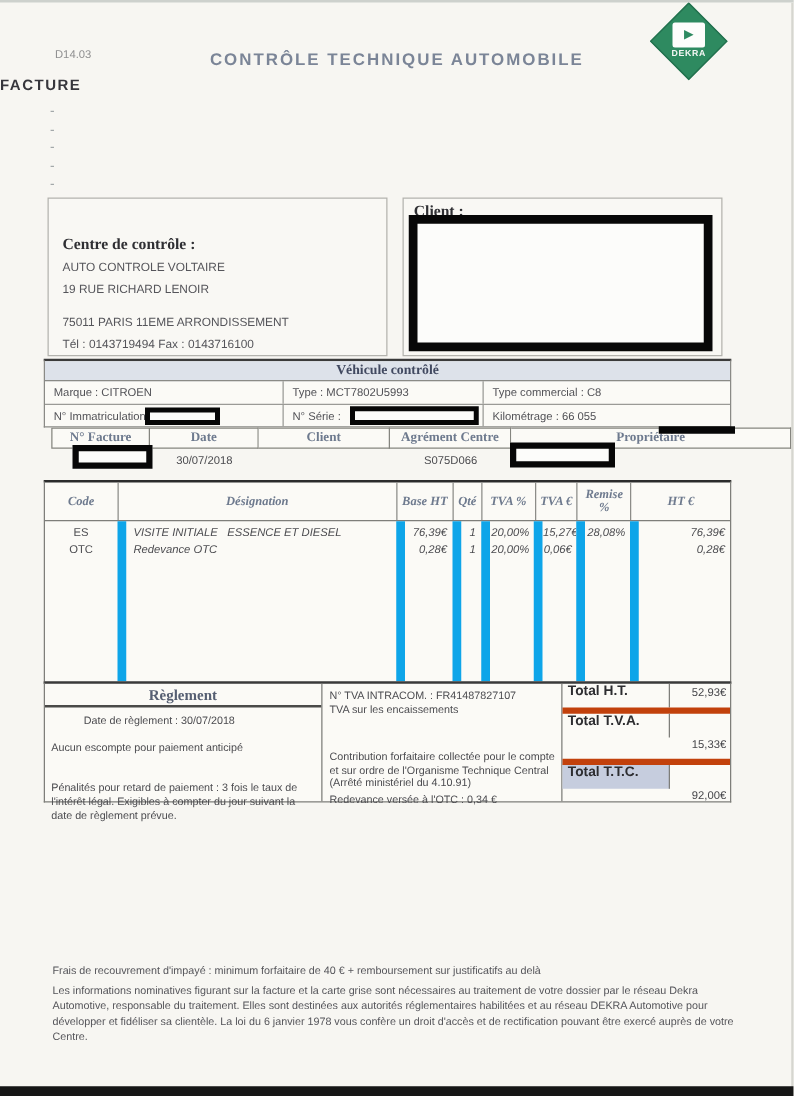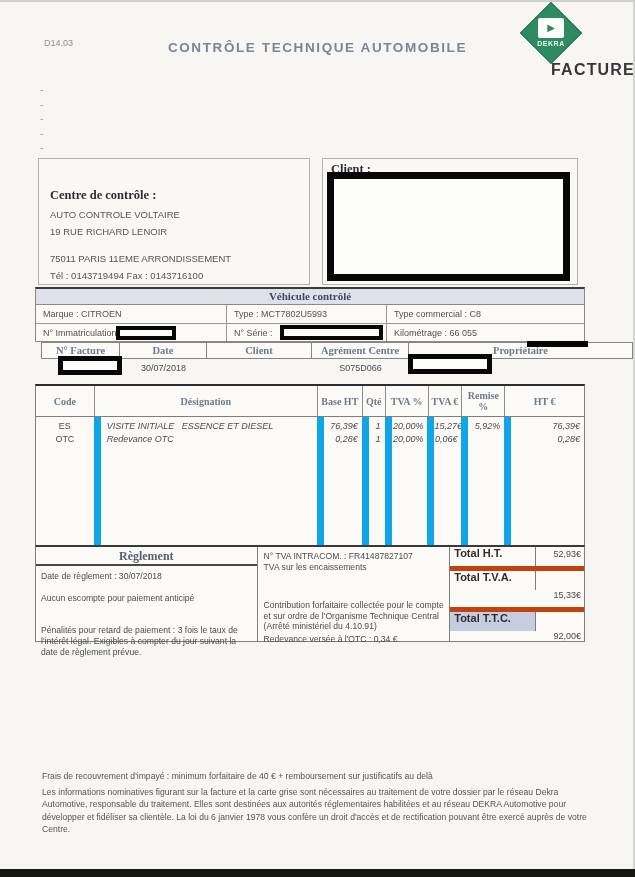--- a/index.html
+++ b/index.html
@@ -13,22 +13,22 @@
   }
   .bottom-strip { position:absolute; left:0; bottom:0; width:100%; height:8px; background:#161616; }
   .right-edge { position:absolute; right:0; top:0; width:2px; height:100%; background:#d6d6d0; }
 
   .form-code { position:absolute; left:44px; top:36px; font-size:9px; color:#8f8f90; }
   .doc-title {
     position:absolute; left:0; top:38px; width:635px; text-align:center;
     font-size:13.5px; font-weight:bold; letter-spacing:1.6px; color:#7b8597;
   }
   .doc-subtitle {
-    position:absolute; left:0; top:59px; width:635px; text-align:right;
-    font-size:16px; font-weight:bold; letter-spacing:1.2px; color:#36363c;
+    position:absolute; left:0; top:59px; width:635px; text-align:left;
+    font-size:12px; font-weight:bold; letter-spacing:1.2px; color:#36363c;
   }
 
   
   .logo { position:absolute; left:508px; top:0; width:80px; height:70px; }
   .logo .diamond {
     position:absolute; left:21px; top:9px; width:44px; height:44px;
     background:#2e8a60; transform:rotate(45deg); border:1px solid #23704e;
   }
   .logo .inner-box {
     position:absolute; left:30px; top:16px; width:26px; height:20px;
@@ -86,21 +86,21 @@
   .ih1{width:79px;} .ih2{width:87px;} .ih3{width:105px;} .ih4{width:97px;} .ih5{width:224px;}
   .inv-values { position:relative; height:20px; font-size:9px; color:#4c4c50; }
   .inv-date { position:absolute; left:79px; top:4px; width:87px; text-align:center; }
   .inv-agrement { position:absolute; left:271px; top:4px; width:97px; text-align:center; }
   .facture-redaction { position:absolute; left:17px; top:-3px; width:64px; height:19px; border-width:5px; }
   .proprietaire-redaction { position:absolute; left:367px; top:-5px; width:84px; height:20px; border-width:5px; }
   .header-artifact { position:absolute; left:486px; top:-1px; width:61px; height:6px; background:#060606; }
 
   
   .items-table { position:absolute; left:35px; top:382px; width:550px; border:1px solid #7e7e7a; border-top:2px solid #2c2c2c; background:#fbfaf6; }
-  .items-head { display:flex; border-bottom:1px solid #7e7e7a; }
+  .items-head { display:flex; border-bottom:1px solid #7e7e7a;font-style:italic; }
   .ith {
     height:30px; display:flex; align-items:center; justify-content:center; text-align:center;
     font-family:"Liberation Serif", serif; font-weight:bold; font-size:10px; color:#6e7a8e;
     line-height:11px; padding:0 2px;
   }
   .ith + .ith { border-left:1px solid #8c8c88; }
   .items-body { display:flex; height:129px; }
   .itc { padding-top:3px; font-size:9px; color:#4c4c50; }
   .itc + .itc { border-left:7px solid #0ea5e9;font-style:italic; }
   .c-code{width:58px;} .c-des{width:224px;} .c-base{width:45px;} .c-qte{width:23px;}
@@ -109,21 +109,21 @@
   .t-center{text-align:center;} .t-right{text-align:right; padding-right:4px;} .t-left{padding-left:6px;}
 
   
   .bottom-section { position:absolute; left:35px; top:543px; width:550px; height:97px; border:1px solid #7e7e7a; border-top:2px solid #3a3a3a; background:#fbfaf6; display:flex; }
   .reg-col { width:222px; border-right:1px solid #7e7e7a; position:relative; }
   .reg-header {
     height:19px; border-bottom:2px solid #4a4a48; text-align:center;
     font-family:"Liberation Serif", serif; font-weight:bold; font-size:12px; color:#565f72; line-height:18px;
   }
   .reg-body { padding:5px 4px 0 5px; font-size:8.6px; color:#4c4c50; line-height:11px; }
-  .reg-line1 { margin-bottom:11px; }
+  .reg-line1 { margin-bottom:11px;margin-left:26px; }
   .reg-line2 { margin-bottom:21px; }
   .tva-col { width:193px; border-right:1px solid #7e7e7a; padding:4px 4px 0 6px; font-size:8.6px; color:#4c4c50; line-height:10.5px; }
   .tva-top { margin-bottom:28px; }
   .tva-contrib { margin-bottom:2px; }
   .totals-col { width:134px; display:flex; flex-direction:column; }
   .total-row { display:flex; flex:1; }
   .total-row + .total-row { border-top:5px solid #c2410c;flex-direction:column; }
   .total-label {
     width:86px; border-right:1px solid #7e7e7a; font-weight:bold; font-size:11px;
     color:#2d2d30; display:flex; align-items:flex-end; padding:0 0 7px 4px;
@@ -243,21 +243,21 @@
       </div>
       <div class="itc c-tvap">
         <div class="cell-line t-right">20,00%</div>
         <div class="cell-line t-right">20,00%</div>
       </div>
       <div class="itc c-tvae">
         <div class="cell-line t-right">15,27€</div>
         <div class="cell-line t-right">0,06€</div>
       </div>
       <div class="itc c-rem">
-        <div class="cell-line t-right">5,92%</div>
+        <div class="cell-line t-right">28,08%</div>
         <div class="cell-line t-right"></div>
       </div>
       <div class="itc c-ht">
         <div class="cell-line t-right">76,39€</div>
         <div class="cell-line t-right">0,28€</div>
       </div>
     </div>
   </div>
 
   <div class="bottom-section">

